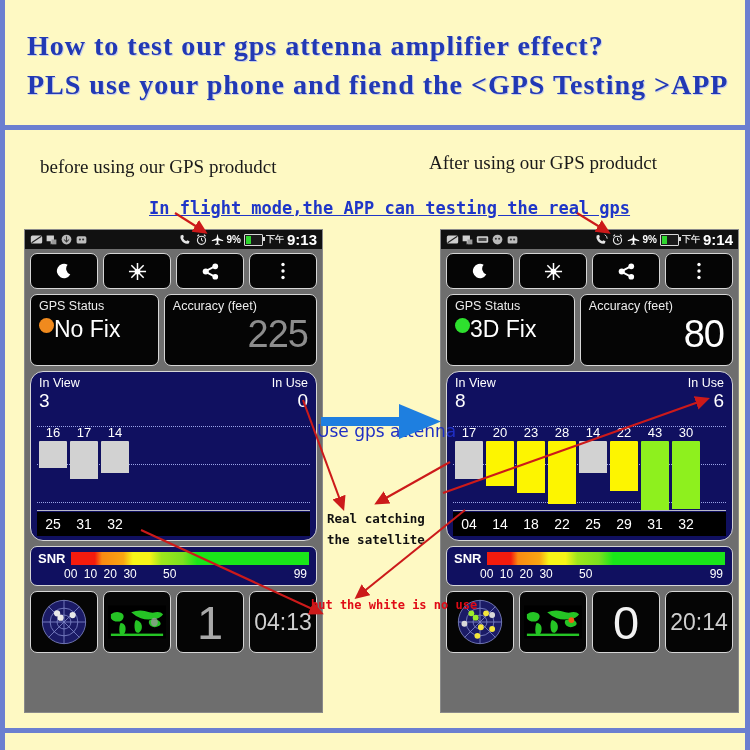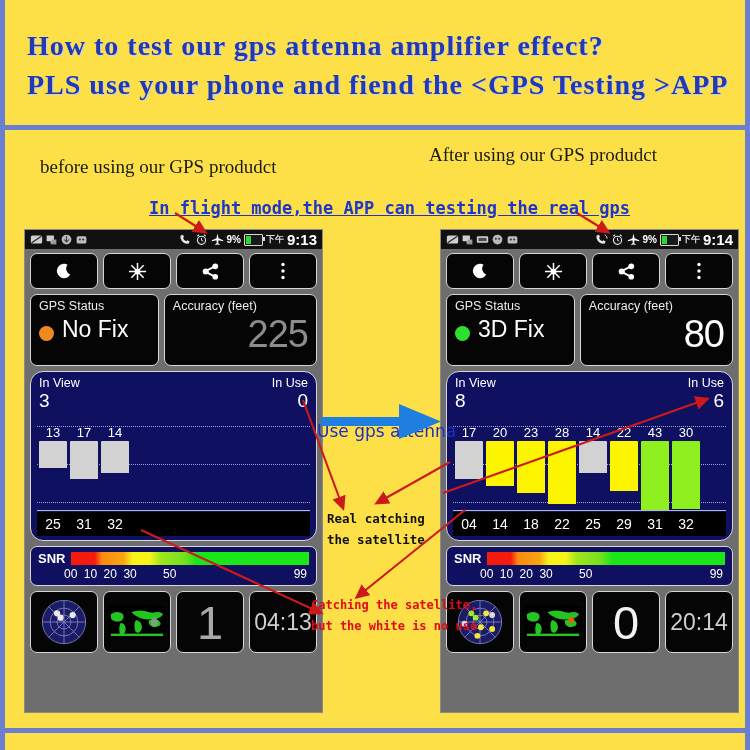--- a/index.html
+++ b/index.html
@@ -8,21 +8,21 @@
     background:#ffffff;
     font-family:"Liberation Sans", sans-serif;
     position:relative;
   }
   #page{
     position:absolute;inset:0;
     border-left:5px solid #6b7fd0;
     border-right:5px solid #6b7fd0;
     border-top:0;border-bottom:0;
     box-sizing:border-box;
-    background:#fde047;
+    background:#fef9c3;
   }
   .hrule{position:absolute;left:0;width:750px;height:5px;background:#6b7fd0;}
   
   .headline{
     position:absolute;left:22px;top:26px;width:706px;
   }
   .headline .line{
     color:#2239b4;
     font-family:"Liberation Serif", serif;
     font-weight:700;
@@ -33,21 +33,21 @@
     text-shadow:1px 1px 0 #c8cfe8;
   }
   .headline .line.l2{font-size:28px;}
   
   .cap{
     position:absolute;
     font-family:"Liberation Serif", serif;
     font-size:19px;color:#1a1a1a;white-space:nowrap;text-align:center;
   }
   #cap-before{left:35px;top:156px;}
-  #cap-after{left:424px;top:144px;}
+  #cap-after{left:424px;top:152px;}
   #cap-flight{
     position:absolute;left:144px;top:198px;
     font-family:"DejaVu Sans Mono", monospace;
     font-size:17px;font-weight:700;color:#1f36c8;
     text-decoration:underline;white-space:nowrap;
     letter-spacing:0px;
   }
   
   .phone{
     position:absolute;top:229px;width:299px;height:484px;
@@ -83,21 +83,21 @@
   .tbtn{
     flex:1;height:34px;background:#050505;
     border:1.5px solid #d6d6d6;border-radius:7px;
     display:flex;align-items:center;justify-content:center;
   }
   .card{
     background:#050505;border:1.5px solid #d6d6d6;border-radius:7px;
     box-sizing:border-box;padding:4px 8px;color:#fff;
   }
   .card .lbl{font-size:12.5px;color:#ececec;}
-  .statusrow{display:flex;align-items:flex-end;gap:8px;margin-top:5px;}
+  .statusrow{display:flex;align-items:flex-start;margin-top:5px;}
   .dot{width:15px;height:15px;border-radius:50%;display:block;}
   .fixtext{font-size:23px;line-height:23px;color:#fff;font-weight:400;}
   .acc{
     text-align:right;font-size:38px;line-height:38px;
     margin-top:2px;font-weight:400;letter-spacing:-1px;
   }
   
   .chart{
     background:#101060;border:1.5px solid #d6d6d6;border-radius:13px;
     height:170px;position:relative;box-sizing:border-box;overflow:hidden;
@@ -285,21 +285,21 @@
               <span>In View</span>
               <span class="num">3</span>
             </div>
             <div class="r">
               <span>In Use</span>
               <span class="num">0</span>
             </div>
           </div>
           <div class="plot" id="plot-left">
               <div class="barwrap">
-                <div class="barval">13</div>
+                <div class="barval">16</div>
                 <div class="bar" style="height: 27px; background: rgb(210, 210, 210);"></div>
               </div>
               <div class="barwrap">
                 <div class="barval">17</div>
                 <div class="bar" style="height: 38px; background: rgb(210, 210, 210);"></div>
               </div>
               <div class="barwrap">
                 <div class="barval">14</div>
                 <div class="bar" style="height: 32px; background: rgb(210, 210, 210);"></div>
               </div>
@@ -583,21 +583,20 @@
       </div>
     </div>
   </div>
 
   <div class="ann" id="ann-usegps">Use gps attenna</div>
   <div class="ann" id="ann-real">
     <div>Real catching</div>
     <div>the satellite</div>
   </div>
   <div class="ann" id="ann-catch">
-    <div>Catching the satellite,</div>
     <div>but the white is no use</div>
   </div>
 
   <svg id="overlay" viewBox="0 0 750 750">
     <defs>
       <marker id="redhead" markerWidth="7" markerHeight="7" refX="5.5" refY="3.3" orient="auto">
         <path d="M0 0 L7 3.3 L0 6.6 z" fill="#cc1a1a"></path>
       </marker>
     </defs>
 

